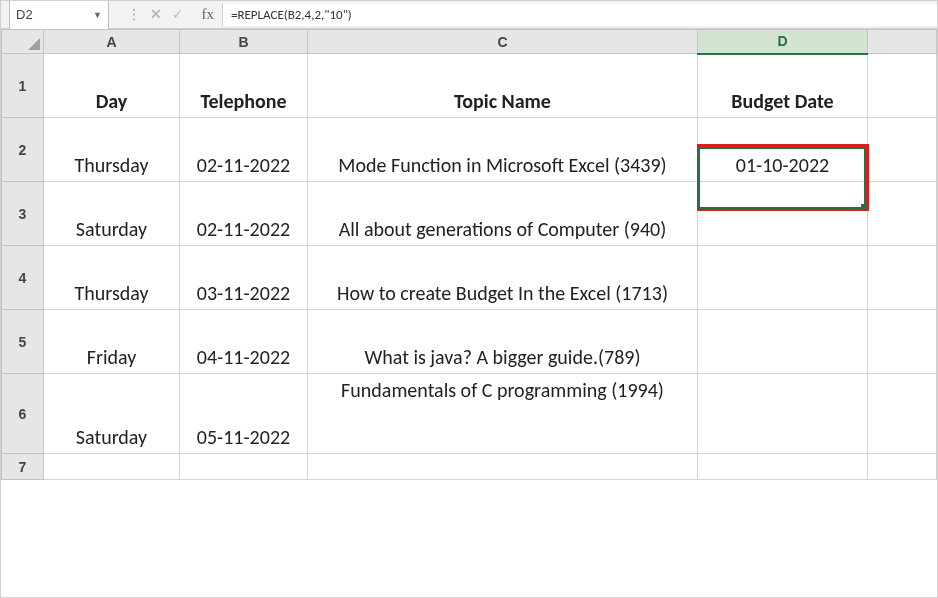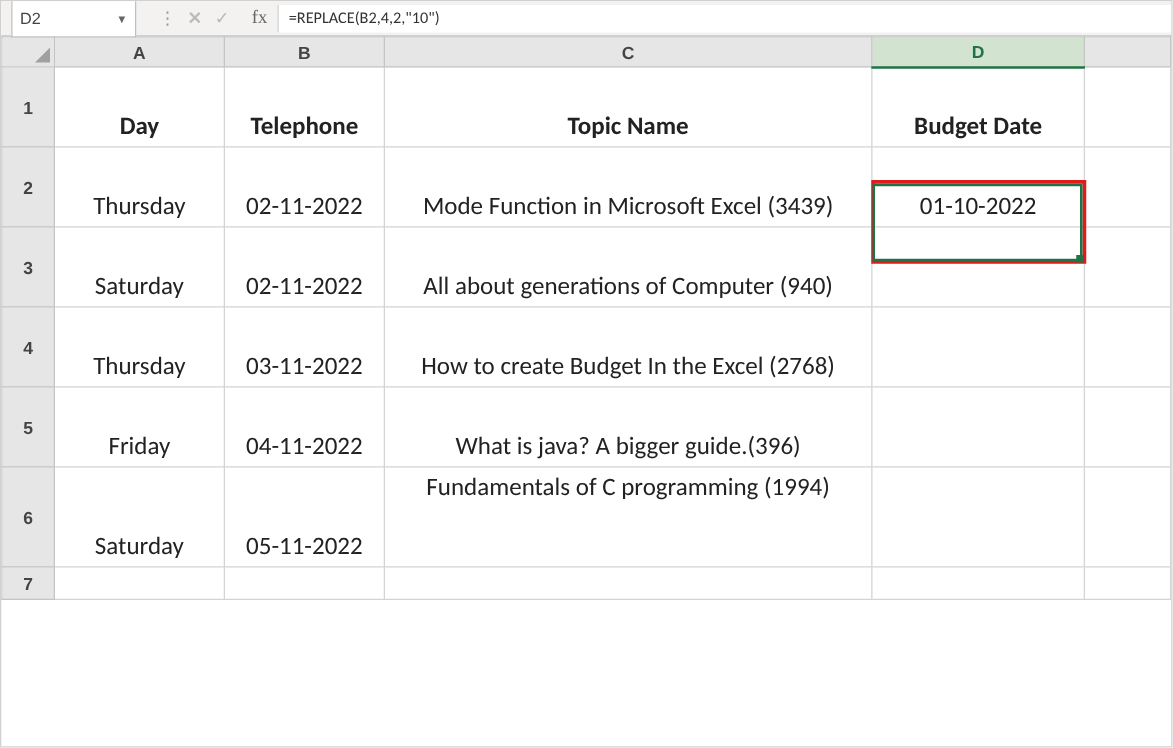--- a/index.html
+++ b/index.html
@@ -208,29 +208,29 @@
       <td class="cell">Saturday</td>
       <td class="cell">02-11-2022</td>
       <td class="cell">All about generations of Computer (940)</td>
       <td class="cell"></td>
       <td class="cell"></td>
     </tr>
     <tr>
       <th class="row-hdr">4</th>
       <td class="cell">Thursday</td>
       <td class="cell">03-11-2022</td>
-      <td class="cell">How to create Budget In the Excel (2768)</td>
+      <td class="cell">How to create Budget In the Excel (1713)</td>
       <td class="cell"></td>
       <td class="cell"></td>
     </tr>
     <tr>
       <th class="row-hdr">5</th>
       <td class="cell">Friday</td>
       <td class="cell">04-11-2022</td>
-      <td class="cell">What is java? A bigger guide.(396)</td>
+      <td class="cell">What is java? A bigger guide.(789)</td>
       <td class="cell"></td>
       <td class="cell"></td>
     </tr>
     <tr>
       <th class="row-hdr" style="height:80px">6</th>
       <td class="cell" style="height:80px">Saturday</td>
       <td class="cell" style="height:80px">05-11-2022</td>
       <td class="cell" style="height:80px;vertical-align:top;">Fundamentals of C programming (1994)</td>
       <td class="cell" style="height:80px"></td>
       <td class="cell" style="height:80px"></td>

